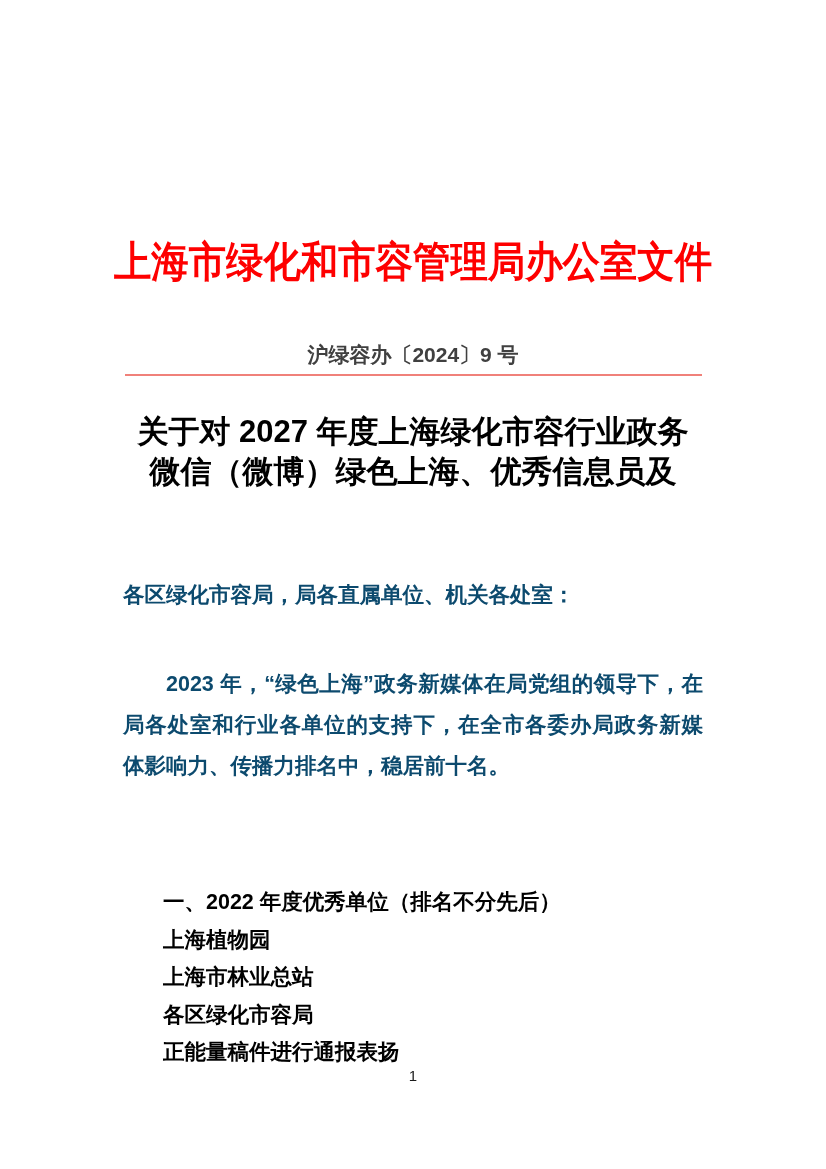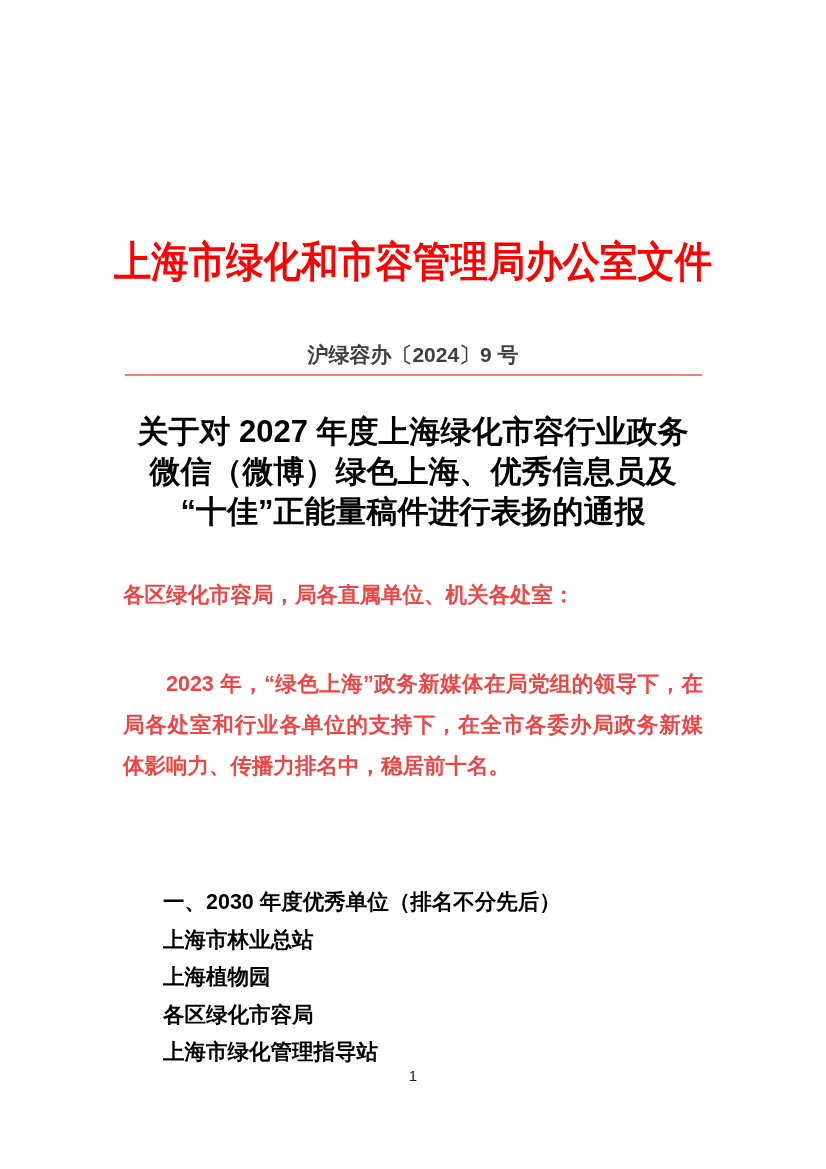--- a/index.html
+++ b/index.html
@@ -71,21 +71,21 @@
   
   .doc-body {
     position: absolute;
     top: 575px;
     left: 123px;
     width: 580px;
     font-size: 21.5px;
     font-weight: bold;
     line-height: 41px;
     text-align: justify;
-    color: #ef4444;
+    color: #0c4a6e;
   }
   .doc-body p {
     margin: 0;
     padding: 0;
   }
   .doc-body p.para {
     text-indent: 43px;
     margin-top: 48px;
   }
   
@@ -126,31 +126,30 @@
     <span class="hdr-inner">上海市绿化和市容管理局办公室文件</span>
   </div>
 
   <div class="doc-number">沪绿容办〔2024〕9 号</div>
 
   <div class="red-rule"></div>
 
   <div class="doc-title">
     <div>关于对 2027 年度上海绿化市容行业政务</div>
     <div>微信（微博）绿色上海、优秀信息员及</div>
-    <div>“十佳”正能量稿件进行表扬的通报</div>
   </div>
 
   <div class="doc-body">
     <p class="salutation">各区绿化市容局，局各直属单位、机关各处室：</p>
     <p class="para">2023 年，“绿色上海”政务新媒体在局党组的领导下，在局各处室和行业各单位的支持下，在全市各委办局政务新媒体影响力、传播力排名中，稳居前十名。</p>
   </div>
 
   <div class="award-list">
-    <p>一、2030 年度优秀单位（排名不分先后）</p>
+    <p>一、2022 年度优秀单位（排名不分先后）</p>
+    <p>上海植物园</p>
     <p>上海市林业总站</p>
-    <p>上海植物园</p>
     <p>各区绿化市容局</p>
-    <p>上海市绿化管理指导站</p>
+    <p>正能量稿件进行通报表扬</p>
   </div>
 
   <div class="page-number">1</div>
 
 </div>
 
 </body></html>

